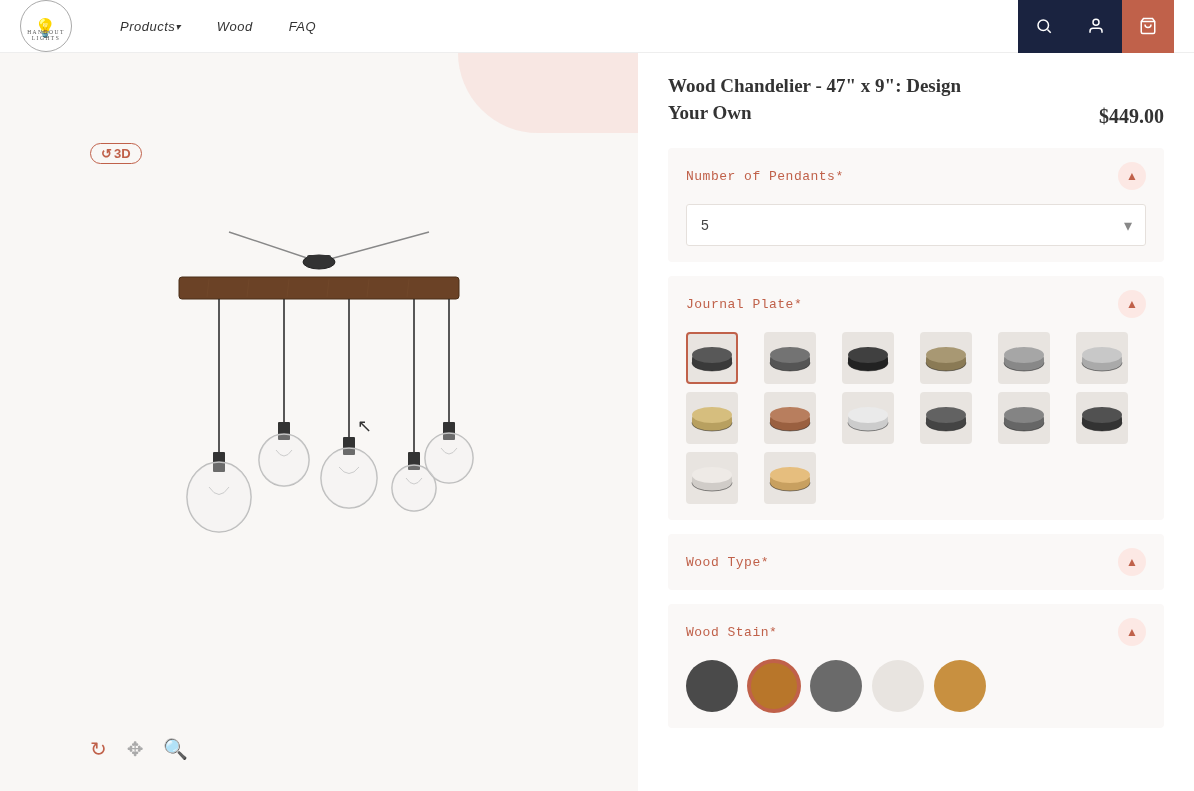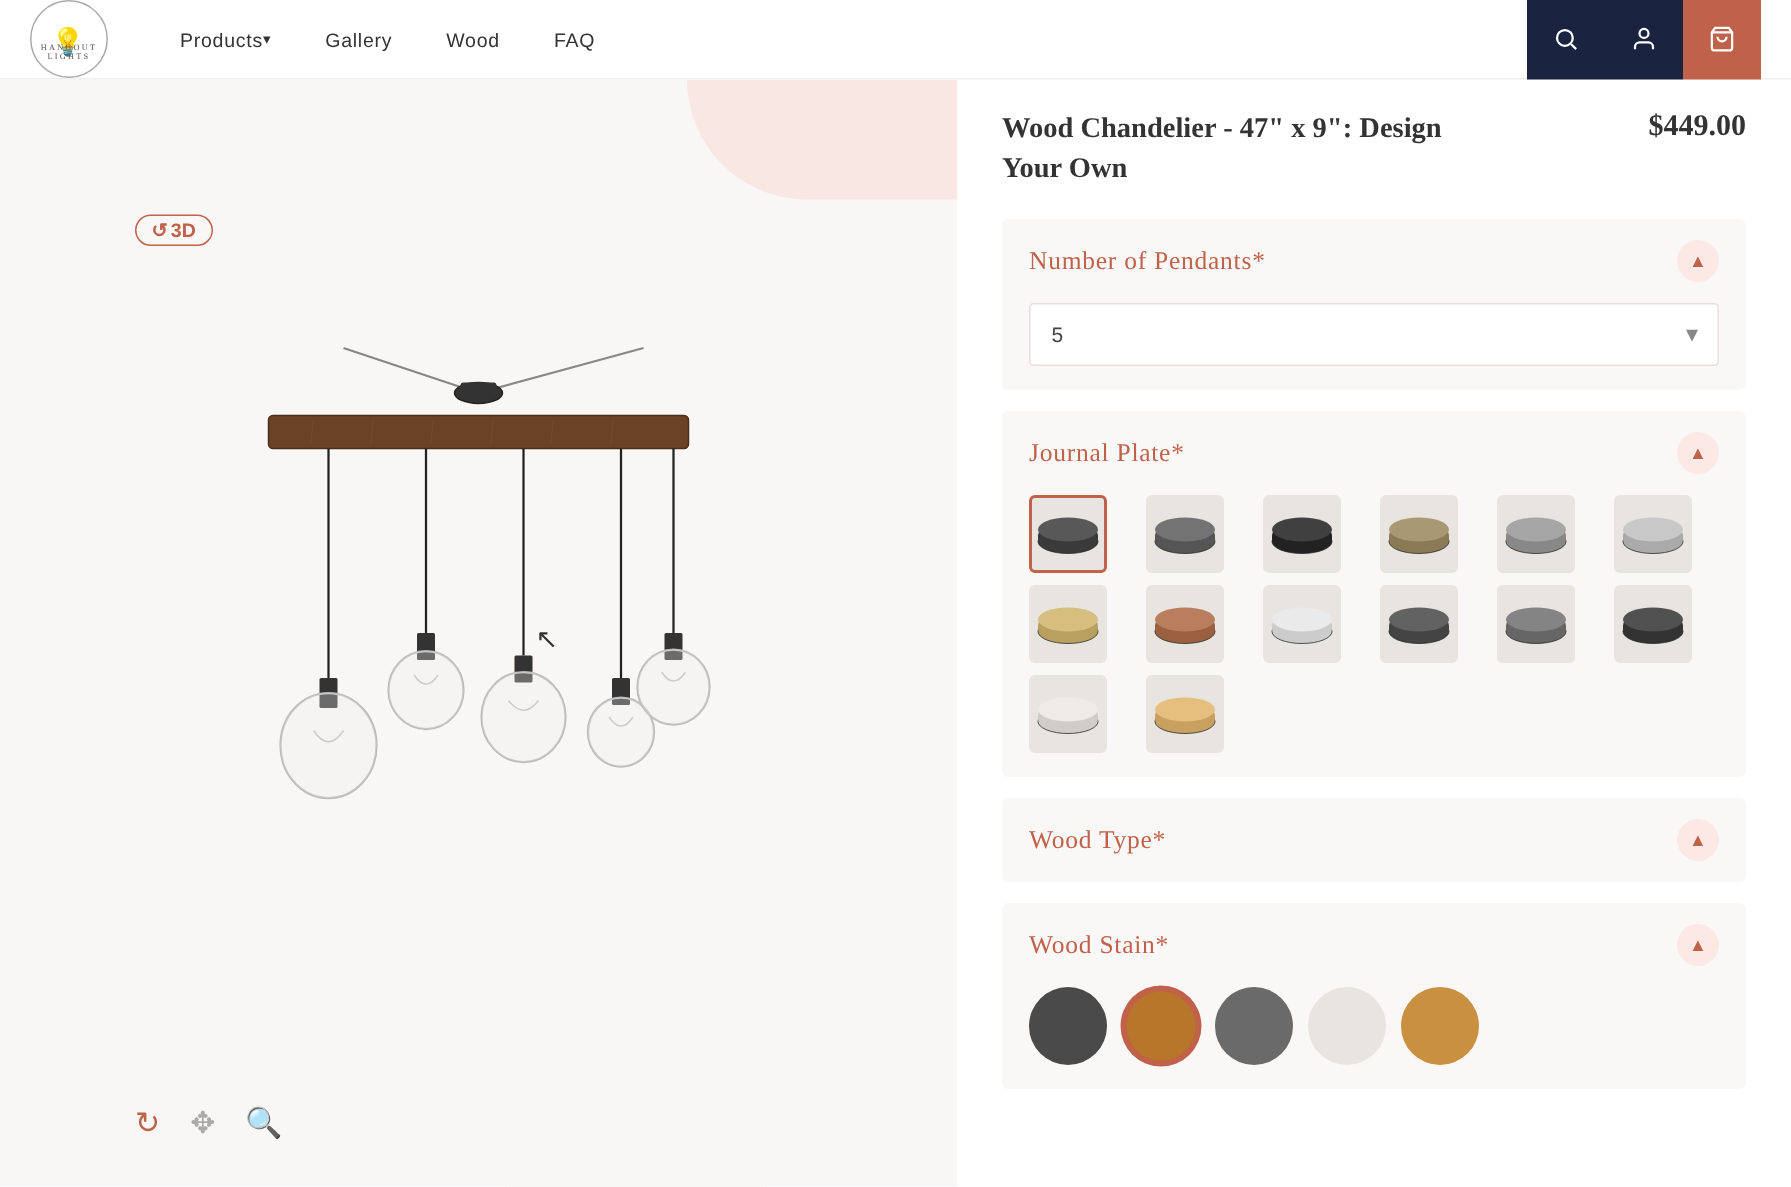--- a/index.html
+++ b/index.html
@@ -42,20 +42,21 @@
       position: absolute;
       width: 100%;
       text-align: center;
       top: 6px;
     }
     nav {
       display: flex;
       align-items: center;
       gap: 0;
       flex: 1;
+      font-style: italic;
     }
     .nav-item {
       padding: 0 18px;
       font-size: 13px;
       color: #333;
       cursor: pointer;
       height: 53px;
       display: flex;
       align-items: center;
       font-family: 'Helvetica Neue', sans-serif;
@@ -178,40 +179,41 @@
       color: #333;
       font-family: Georgia, serif;
       max-width: 300px;
       line-height: 1.4;
     }
     .product-price {
       font-size: 20px;
       color: #333;
       font-family: Georgia, serif;
       font-weight: bold;
+      margin-top: 32px;
     }
 
     
     .option-section {
       background: #faf8f7;
       border-radius: 4px;
       margin-bottom: 14px;
       overflow: hidden;
     }
     .option-header {
       display: flex;
       justify-content: space-between;
       align-items: center;
       padding: 14px 18px;
       cursor: pointer;
     }
     .option-label {
-      font-size: 17px;
+      font-size: 13px;
       color: #c0614a;
-      font-family: Liberation Serif, serif;
+      font-family: Liberation Mono, monospace;
       letter-spacing: 0.5px;
     }
     .chevron-btn {
       width: 28px;
       height: 28px;
       border-radius: 50%;
       background: #fce8e4;
       border: none;
       cursor: pointer;
       display: flex;
@@ -299,21 +301,20 @@
 
 <header>
   <div class="logo-area">
     <div class="logo-circle">
       <span style="font-size:18px; margin-top:4px;">💡</span>
       <span class="logo-text" style="top:auto; bottom:10px; font-size:5.5px; letter-spacing:1.5px; color:#555;">HANGOUT LIGHTS</span>
     </div>
   </div>
   <nav>
     <div class="nav-item has-arrow">Products</div>
-    <div class="nav-item">Gallery</div>
     <div class="nav-item">Wood</div>
     <div class="nav-item">FAQ</div>
   </nav>
   <div class="header-icons">
     <div class="header-icon-btn">
       <svg width="18" height="18" viewBox="0 0 24 24" fill="none" stroke="white" stroke-width="2">
           <circle cx="11" cy="11" r="7"></circle>
           <line x1="21" y1="21" x2="16.65" y2="16.65"></line>
         </svg>
     </div>

